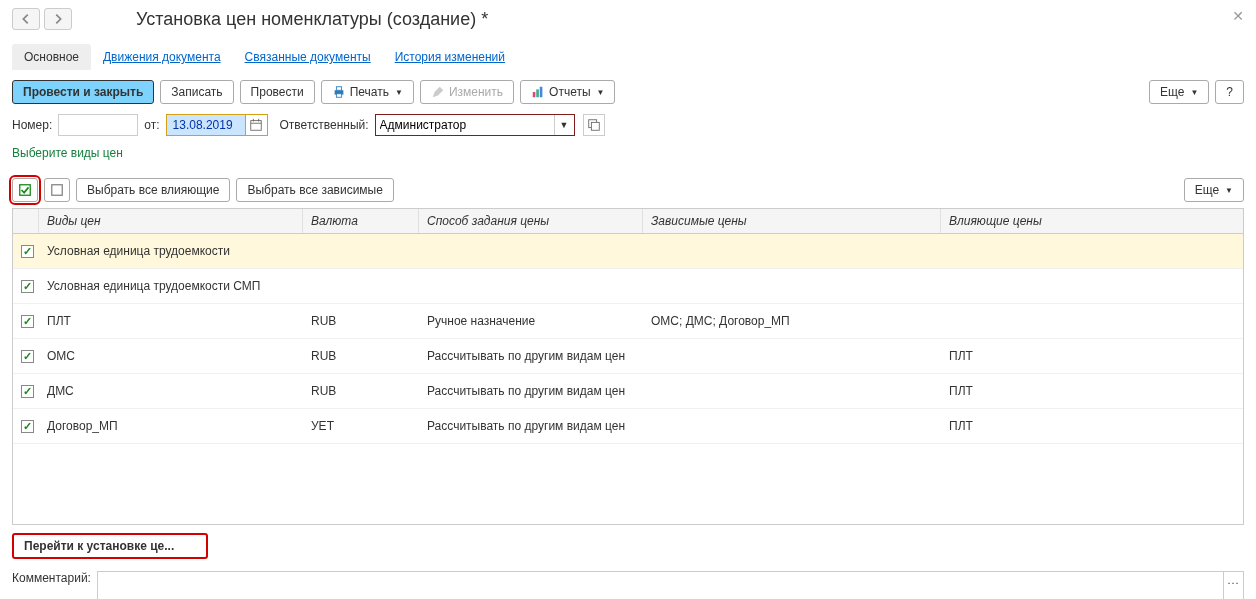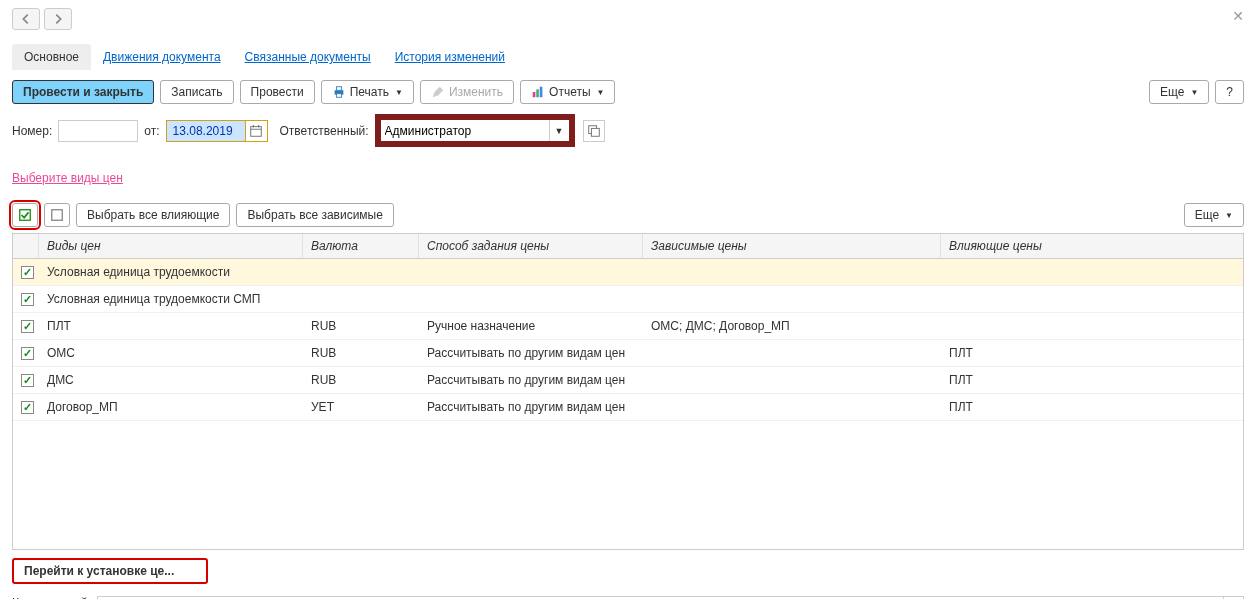--- a/index.html
+++ b/index.html
@@ -52,45 +52,45 @@
   }
   .date-field {
     height: 22px; border: 1px solid #d4a017; display: inline-flex; align-items: stretch;
   }
   .date-input {
     border: none; padding: 0 6px; background: #cce5ff; color: #0033aa;
     font-size: 12px; width: 78px;
   }
   .date-btn { width: 22px; border-left: 1px solid #d4a017; display: flex; align-items: center; justify-content: center; cursor: pointer; }
   .combo {
-    display: inline-flex; align-items: stretch; height: 33px; border: 6px solid #7f1d1d; width: 200px;
+    display: inline-flex; align-items: stretch; height: 22px; border: 1px solid #7f1d1d; width: 200px;
   }
   .combo input { border: none; flex: 1; padding: 0 4px; font-size: 12px; }
   .combo-btn { width: 20px; border-left: 1px solid #ccc; display: flex; align-items: center; justify-content: center; cursor: pointer; font-size: 9px; }
   .ext-btn { width: 22px; height: 22px; border: 1px solid #ccc; margin-left: 2px; display: inline-flex; align-items: center; justify-content: center; cursor: pointer; }
-  .section-title { color: #ec4899; margin-top: 24px; text-decoration: underline; }
+  .section-title { color: #15803d; margin-top: 10px; }
   .subtoolbar { display: flex; gap: 6px; margin-top: 18px; align-items: center; }
   .icon-btn {
     width: 26px; height: 24px; border: 1px solid #aaa; border-radius: 3px;
     display: inline-flex; align-items: center; justify-content: center; cursor: pointer;
     background: #fff;
   }
   .highlight-red { outline: 2px solid #d40000; outline-offset: 1px; }
   .table-wrap { border: 1px solid #ccc; margin-top: 6px; }
   .thead { display: flex; background: #f5f5f5; border-bottom: 1px solid #ccc; }
   .th { padding: 5px 8px; font-size: 12px; border-right: 1px solid #e0e0e0; font-style: italic; }
   .th:last-child { border-right: none; }
   .col-check { width: 26px; }
   .col-name { width: 264px; }
   .col-cur { width: 116px; }
   .col-method { width: 224px; }
   .col-dep { width: 298px; }
   .col-inf { flex: 1; }
   .tbody { height: 290px; overflow: auto; }
-  .trow { display: flex; align-items: center; border-bottom: 1px solid #f0f0f0; height: 27px; }
+  .trow { display: flex; align-items: center; border-bottom: 1px solid #f0f0f0; height: 35px; }
   .trow.hl { background: #fff8dc; }
   .td { padding: 2px 8px; font-size: 12px; overflow: hidden; white-space: nowrap; }
   .chk { width: 13px; height: 13px; border: 1px solid #888; display: inline-flex; align-items: center; justify-content: center; background: #fff; }
   .chk.checked::after { content: "✓"; color: #1a8c1a; font-size: 11px; line-height: 1; font-weight: bold; }
   .footer-btn-row { margin-top: 8px; }
   .btn-wide { width: 196px; justify-content: flex-start; border: 2px solid #d40000; font-weight: bold; height: 26px; }
   .comment-row { display: flex; gap: 6px; margin-top: 12px; align-items: flex-start; }
   .comment-box { flex: 1; height: 36px; border: 1px solid #ccc; display: flex; }
   .comment-box textarea { flex: 1; border: none; resize: none; font-size: 12px; padding: 4px; font-family: inherit; }
   .ellipsis-btn { width: 20px; border-left: 1px solid #ccc; display: flex; align-items: flex-start; justify-content: center; padding-top: 2px; cursor: pointer; font-size: 11px; letter-spacing: 1px; }
@@ -104,20 +104,21 @@
     <div class="nav-btn">
       <svg class="icon-sm" viewBox="0 0 16 16">
           <path d="M10 3 L5 8 L10 13" fill="none" stroke="#888" stroke-width="2"></path>
         </svg>
     </div>
     <div class="nav-btn">
       <svg class="icon-sm" viewBox="0 0 16 16">
           <path d="M6 3 L11 8 L6 13" fill="none" stroke="#888" stroke-width="2"></path>
         </svg>
     </div>
+    <div class="title">Установка цен номенклатуры (создание) *</div>
     <div class="close-btn">✕</div>
   </div>
 
   <div class="tabs">
     <div class="tab active">Основное</div>
     <div class="tab">Движения документа</div>
     <div class="tab">Связанные документы</div>
     <div class="tab">История изменений</div>
   </div>
 

